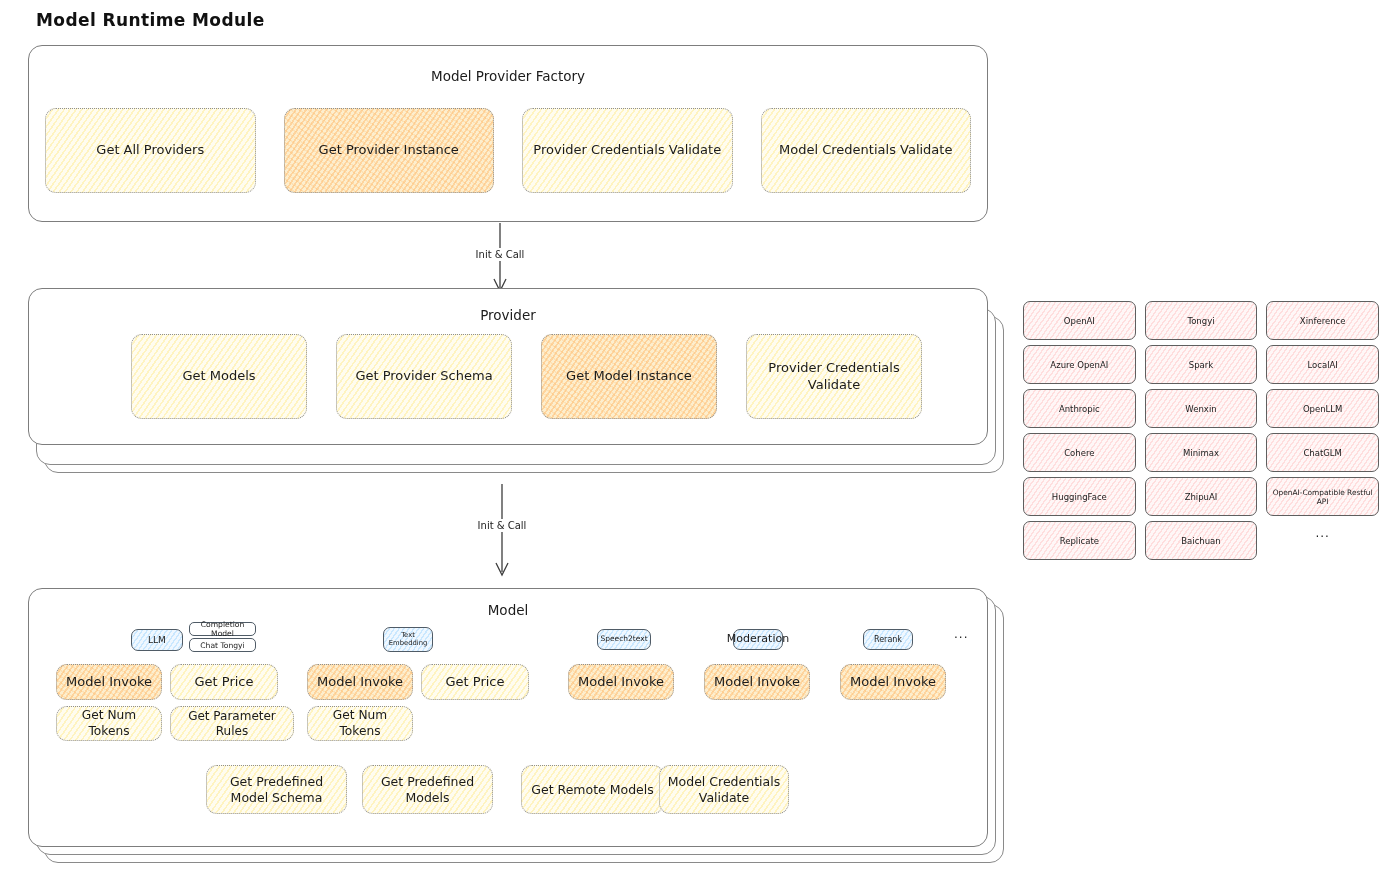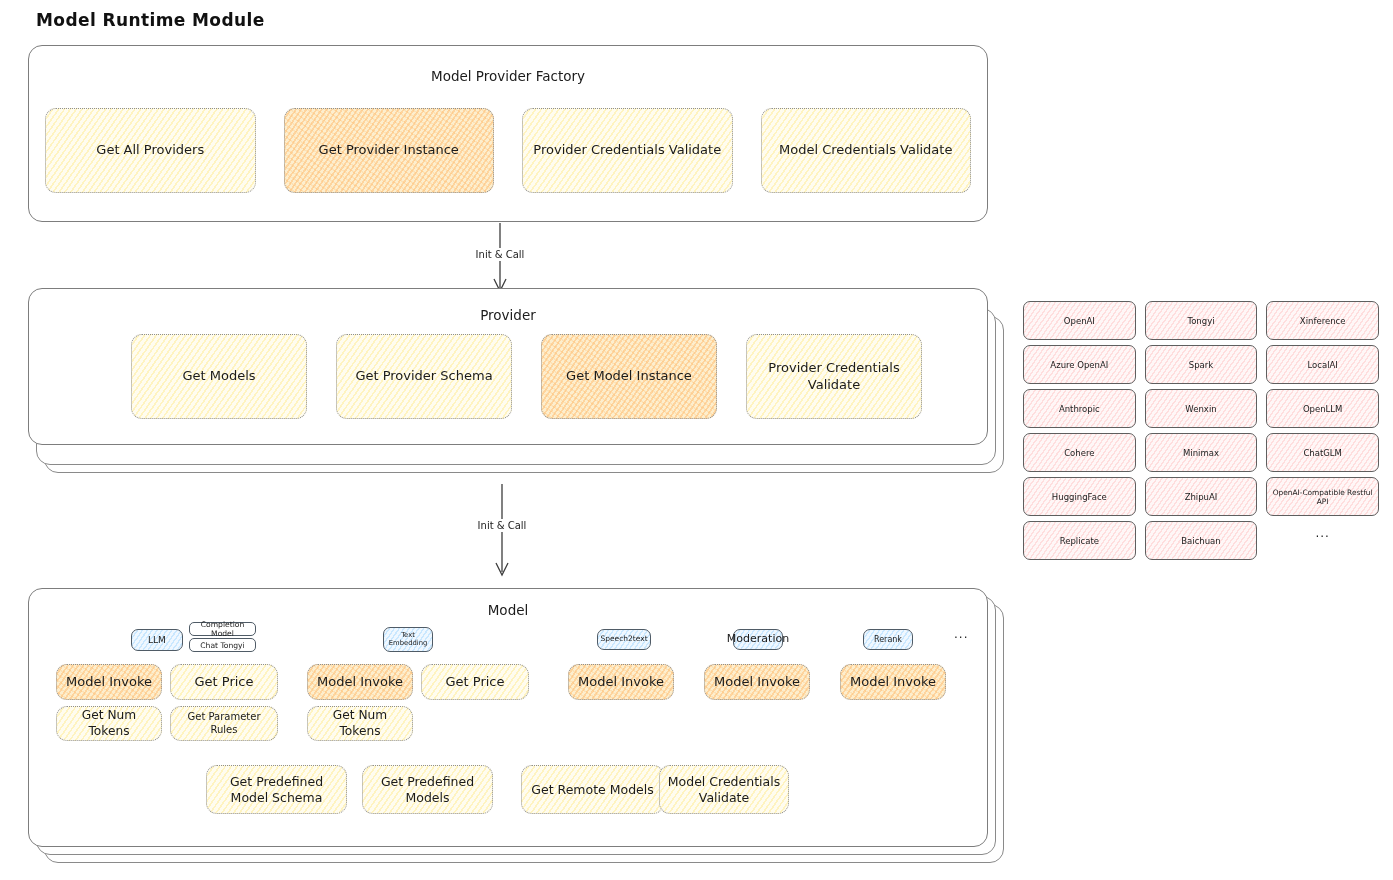--- a/index.html
+++ b/index.html
@@ -138,21 +138,21 @@
 
     <div class="node fill-orange mnode" style="left:27px;top:75px;width:106px;height:36px;">Model Invoke</div>
     <div class="node fill-yellow mnode" style="left:141px;top:75px;width:108px;height:36px;">Get Price</div>
     <div class="node fill-orange mnode" style="left:278px;top:75px;width:106px;height:36px;">Model Invoke</div>
     <div class="node fill-yellow mnode" style="left:392px;top:75px;width:108px;height:36px;">Get Price</div>
     <div class="node fill-orange mnode" style="left:539px;top:75px;width:106px;height:36px;">Model Invoke</div>
     <div class="node fill-orange mnode" style="left:675px;top:75px;width:106px;height:36px;">Model Invoke</div>
     <div class="node fill-orange mnode" style="left:811px;top:75px;width:106px;height:36px;">Model Invoke</div>
 
     <div class="node fill-yellow mnode" style="left:27px;top:117px;width:106px;height:35px;font-size:12.2px;">Get Num Tokens</div>
-    <div class="node fill-yellow mnode" style="left:141px;top:117px;width:108px;height:35px;font-size:10px;">Get Parameter Rules</div>
+    <div class="node fill-yellow mnode" style="left:141px;top:117px;width:124px;height:35px;font-size:12px;">Get Parameter Rules</div>
     <div class="node fill-yellow mnode" style="left:278px;top:117px;width:106px;height:35px;font-size:12.2px;">Get Num Tokens</div>
 
     <div class="node fill-yellow mnode" style="left:177px;top:176px;width:141px;height:49px;font-size:12.5px;">Get Predefined Model Schema</div>
     <div class="node fill-yellow mnode" style="left:333px;top:176px;width:131px;height:49px;font-size:12.5px;">Get Predefined Models</div>
     <div class="node fill-yellow mnode" style="left:492px;top:176px;width:143px;height:49px;font-size:12.5px;">Get Remote Models</div>
     <div class="node fill-yellow mnode" style="left:630px;top:176px;width:130px;height:49px;font-size:12.5px;">Model Credentials Validate</div>
   </div>
 
 </div>
 

